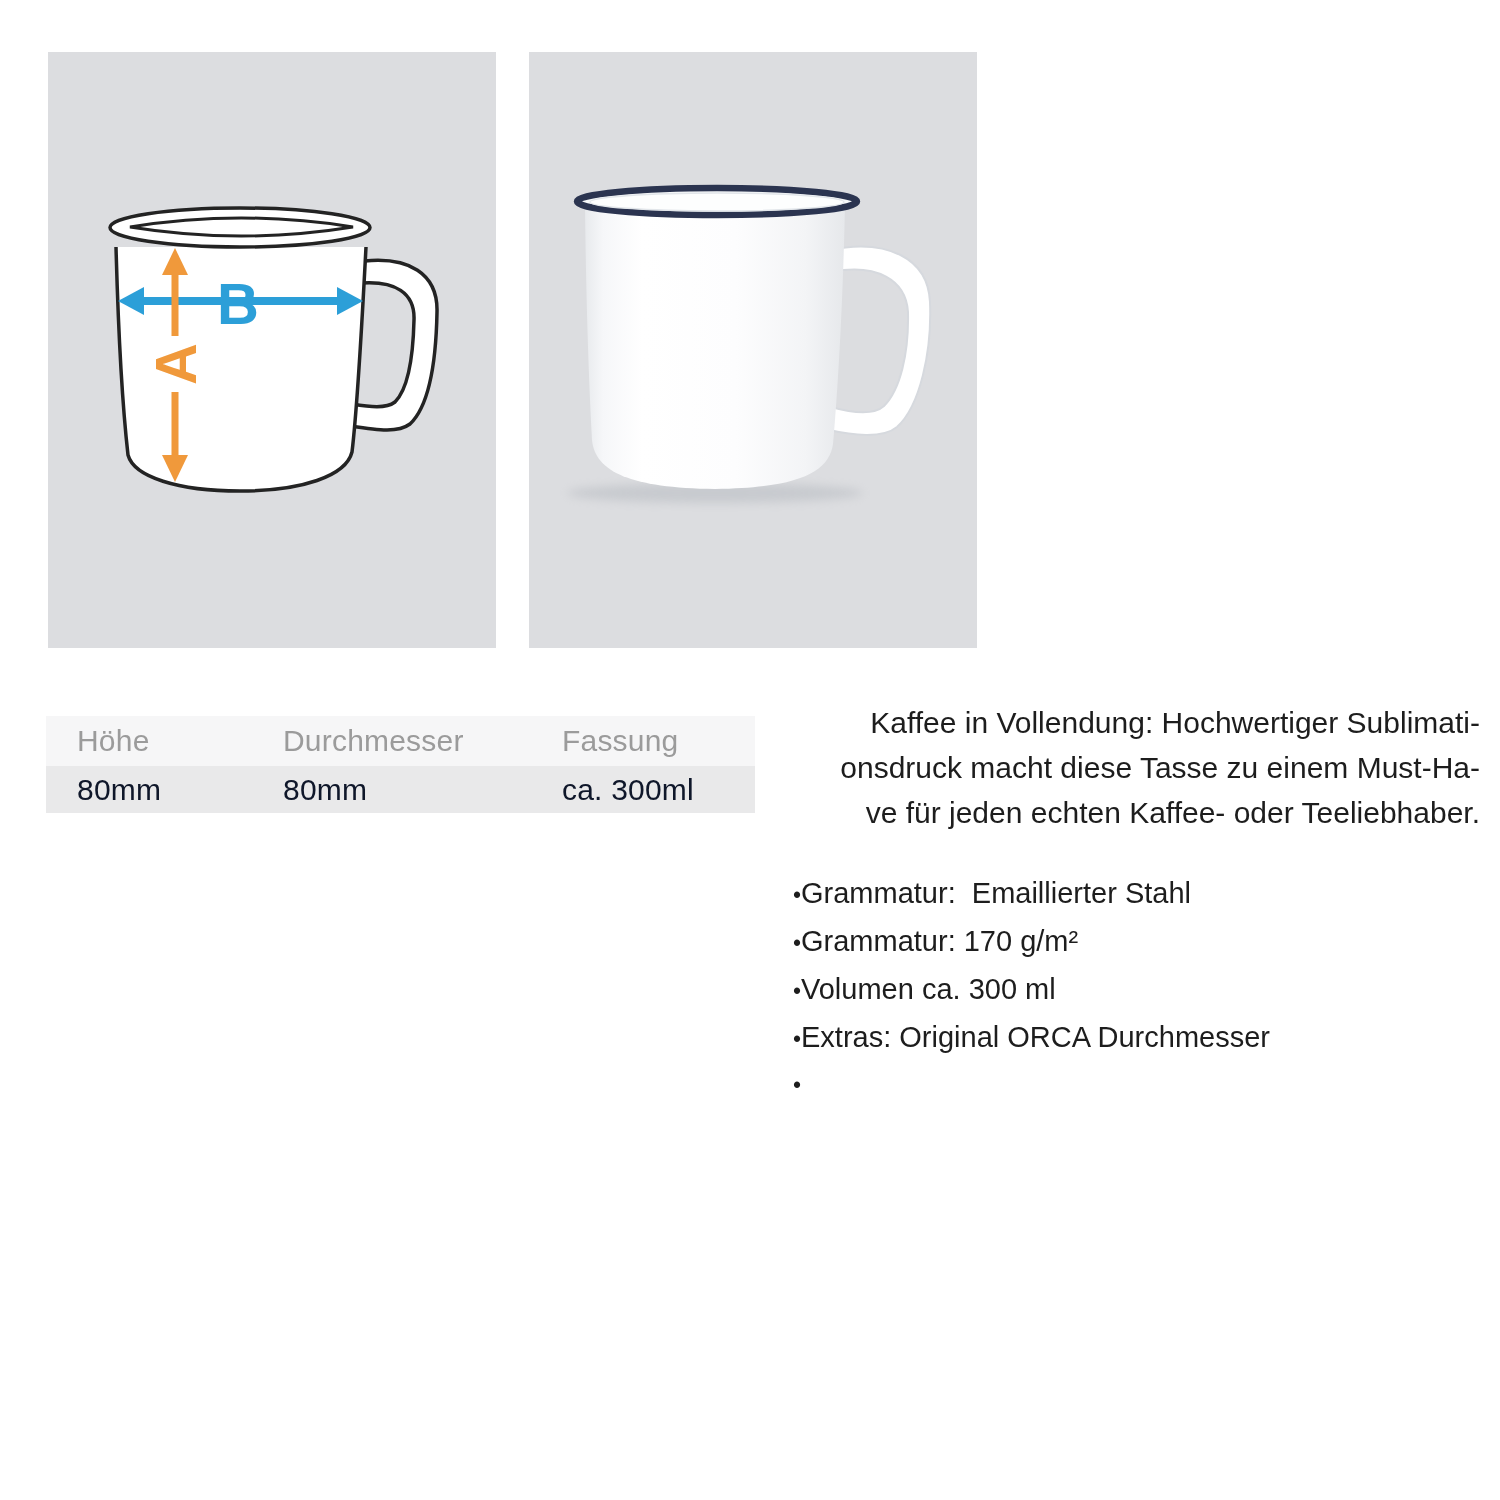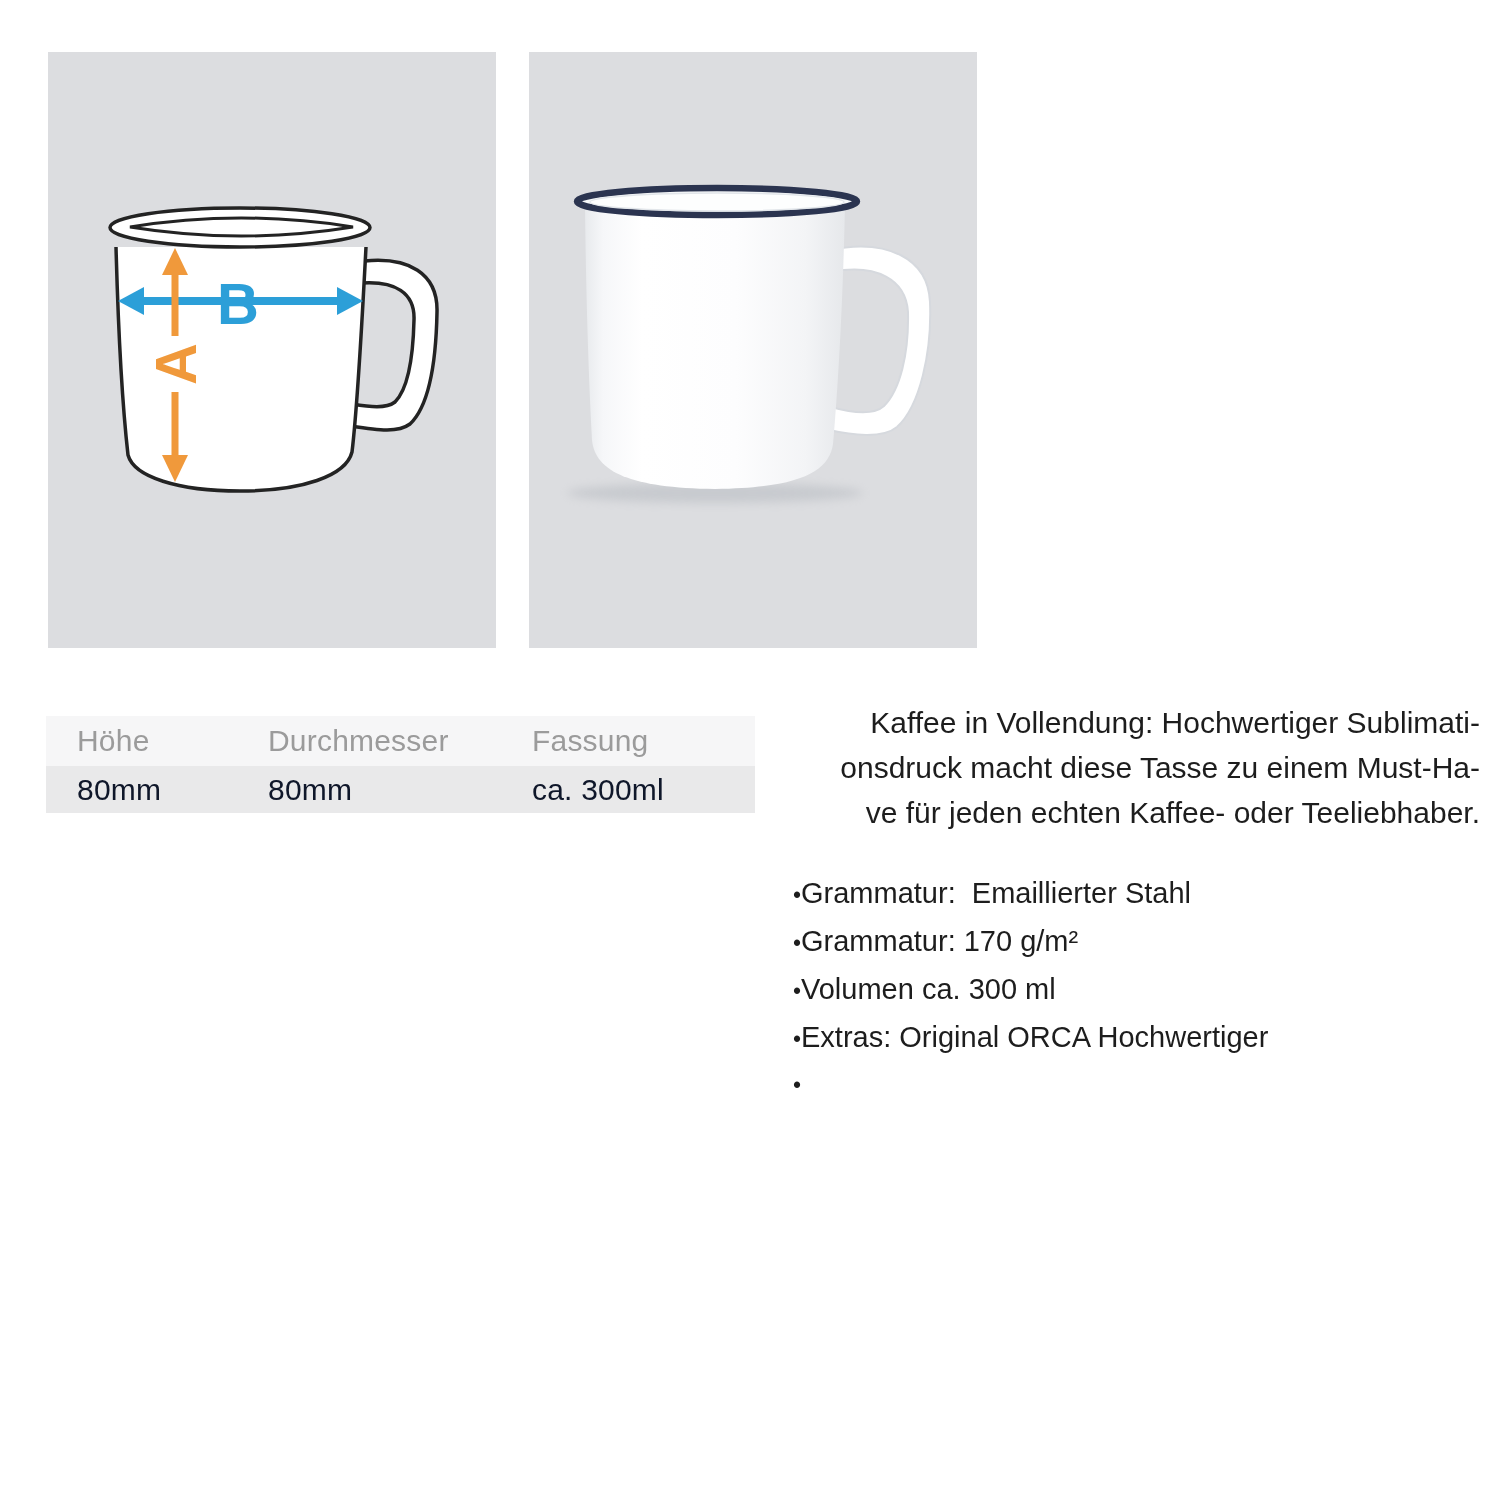--- a/index.html
+++ b/index.html
@@ -5,21 +5,21 @@
   html,body { margin:0; padding:0; background:#ffffff; }
   body { width:1500px; height:1500px; font-family:"Liberation Sans", sans-serif; }
   .page { position:relative; width:1500px; height:1500px; background:#ffffff; overflow:hidden; }
 
   .panel { position:absolute; top:52px; width:448px; height:596px; background:#dcdde0; }
   .panel.left  { left:48px; }
   .panel.right { left:529px; }
   .panel svg { position:absolute; left:0; top:0; }
 
   .size-table { position:absolute; left:46px; top:716px; width:709px; }
-  .trow { display:grid; grid-template-columns:191px 264px 1fr; align-items:center; }
+  .trow { display:grid; grid-template-columns:191px 264px 1fr; align-items:center;gap:15px; }
   .trow.thead { height:50px; background:#f6f6f7; color:#9b9b9b; }
   .trow.tvals { height:47px; background:#e9e9ea; color:#0f172a; }
   .tcell { padding-left:31px; font-size:30px; letter-spacing:0.2px; }
 
   .description { position:absolute; left:780px; top:700px; width:700px; color:#1d1d1d;text-align:right; }
   .desc-line { font-size:30px; line-height:45px; white-space:pre; }
   .spec-list { list-style:none; margin:35px 0 0 0; padding:0; }
   .spec-item { display:flex; align-items:baseline; font-size:29px; line-height:46px; }
   .bullet { flex:none; width:21px; font-size:23px; color:#1d1d1d; }
   .spec-text { white-space:pre; }
@@ -117,21 +117,21 @@
       <li class="spec-item">
         <span class="bullet">•</span>
         <span class="spec-text">Grammatur: 170 g/m²</span>
       </li>
       <li class="spec-item">
         <span class="bullet">•</span>
         <span class="spec-text">Volumen ca. 300 ml</span>
       </li>
       <li class="spec-item">
         <span class="bullet">•</span>
-        <span class="spec-text">Extras: Original ORCA Hochwertiger</span>
+        <span class="spec-text">Extras: Original ORCA Durchmesser</span>
       </li>
       <li class="spec-item">
         <span class="bullet">•</span>
       </li>
     </ul>
   </div>
 
 </div>
 
 </body></html>

